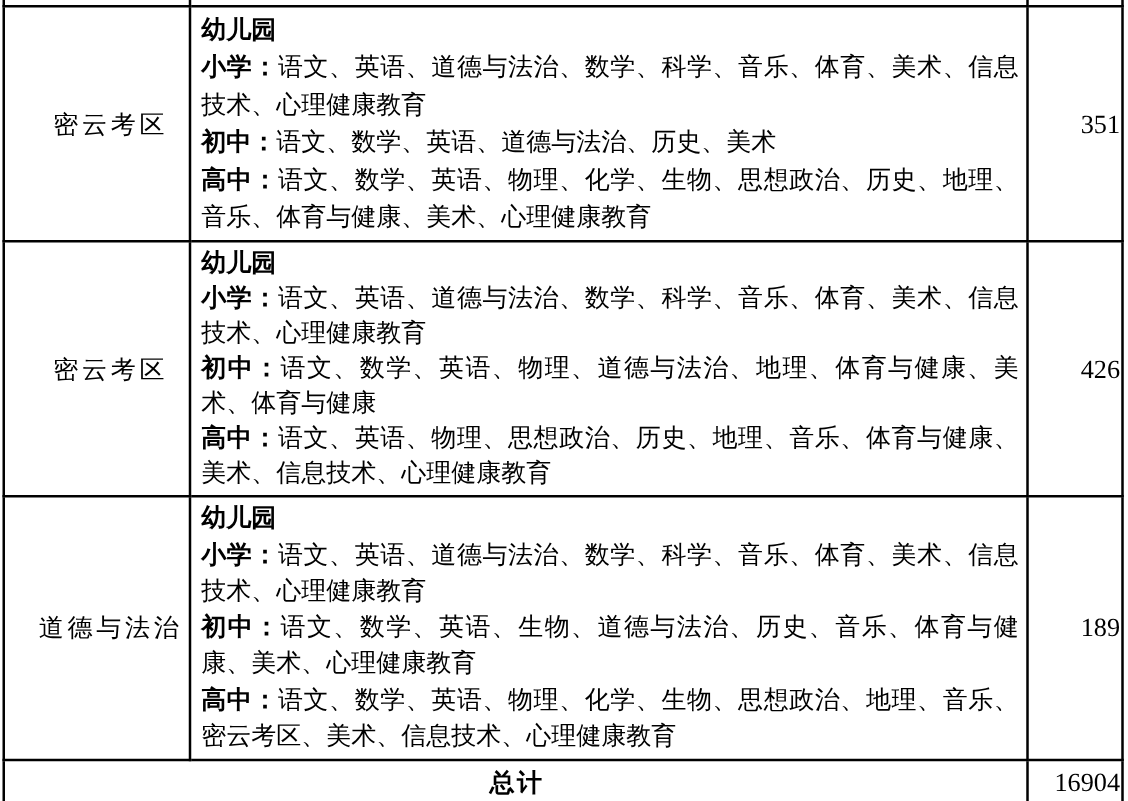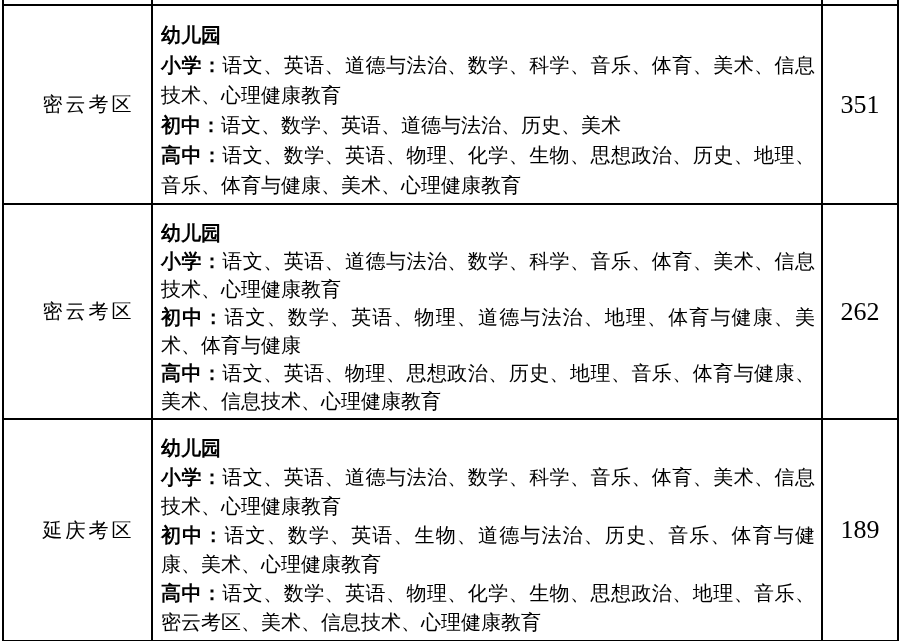--- a/index.html
+++ b/index.html
@@ -38,38 +38,38 @@
   td.district {
     text-align: center;
     vertical-align: middle;
     font-size: 20px;
     letter-spacing: 3px;
     text-indent: 3px;
     padding-left: 20px;
   }
   td.subjects {
     vertical-align: middle;
-    padding: 14px 6px 3px 8px;
+    padding: 3px 6px 3px 8px;
     font-size: 20px;
   }
   td.subjects p {
     margin: 0;
     text-align: justify;
     text-align-last: left;
   }
   tr.r0 td.subjects p { line-height: 30px; }
   tr.r1 td.subjects p { line-height: 28px; }
   tr.r2 td.subjects p { line-height: 29px; }
   .lvl {
     font-weight: bold;
   }
   td.count {
-    text-align: center;
+    text-align: right;
     vertical-align: middle;
-    font-size: 26px;
+    font-size: 21px;
   }
   tr.total-row td.total-label {
     text-align: center;
     vertical-align: middle;
     font-size: 20px;
     font-weight: bold;
     letter-spacing: 2px;
     text-indent: 2px;
   }
 </style>
@@ -103,25 +103,25 @@
     </tr>
 
     <tr class="r1" style="height:199px">
       <td class="district">密云考区</td>
       <td class="subjects">
         <p><b class="lvl">幼儿园</b><span></span></p>
         <p><b class="lvl">小学：</b><span>语文、英语、道德与法治、数学、科学、音乐、体育、美术、信息技术、心理健康教育</span></p>
         <p><b class="lvl">初中：</b><span>语文、数学、英语、物理、道德与法治、地理、体育与健康、美术、体育与健康</span></p>
         <p><b class="lvl">高中：</b><span>语文、英语、物理、思想政治、历史、地理、音乐、体育与健康、美术、信息技术、心理健康教育</span></p>
       </td>
-      <td class="count">262</td>
+      <td class="count">426</td>
     </tr>
 
     <tr class="r2" style="height:209px">
-      <td class="district">延庆考区</td>
+      <td class="district">道德与法治</td>
       <td class="subjects">
         <p><b class="lvl">幼儿园</b><span></span></p>
         <p><b class="lvl">小学：</b><span>语文、英语、道德与法治、数学、科学、音乐、体育、美术、信息技术、心理健康教育</span></p>
         <p><b class="lvl">初中：</b><span>语文、数学、英语、生物、道德与法治、历史、音乐、体育与健康、美术、心理健康教育</span></p>
         <p><b class="lvl">高中：</b><span>语文、数学、英语、物理、化学、生物、思想政治、地理、音乐、密云考区、美术、信息技术、心理健康教育</span></p>
       </td>
       <td class="count">189</td>
     </tr>
 
     <tr class="total-row" style="height:36px">

